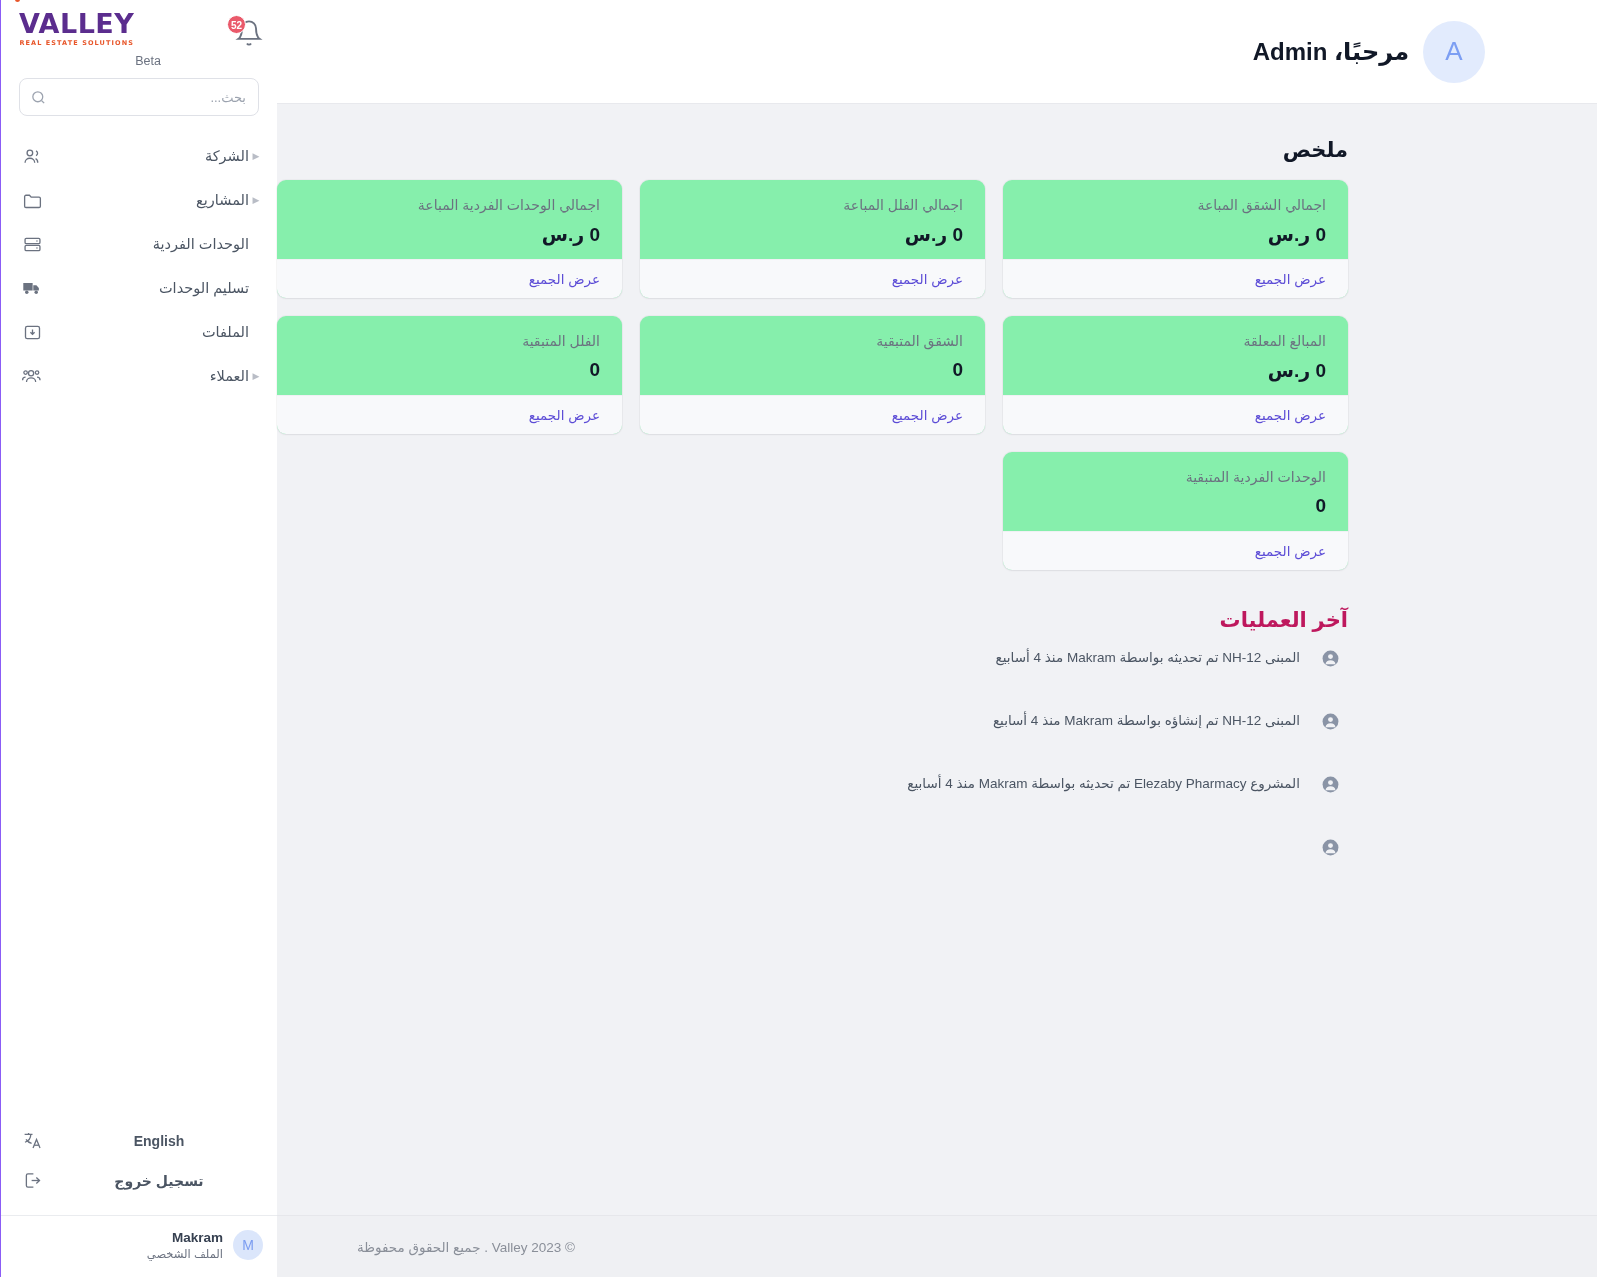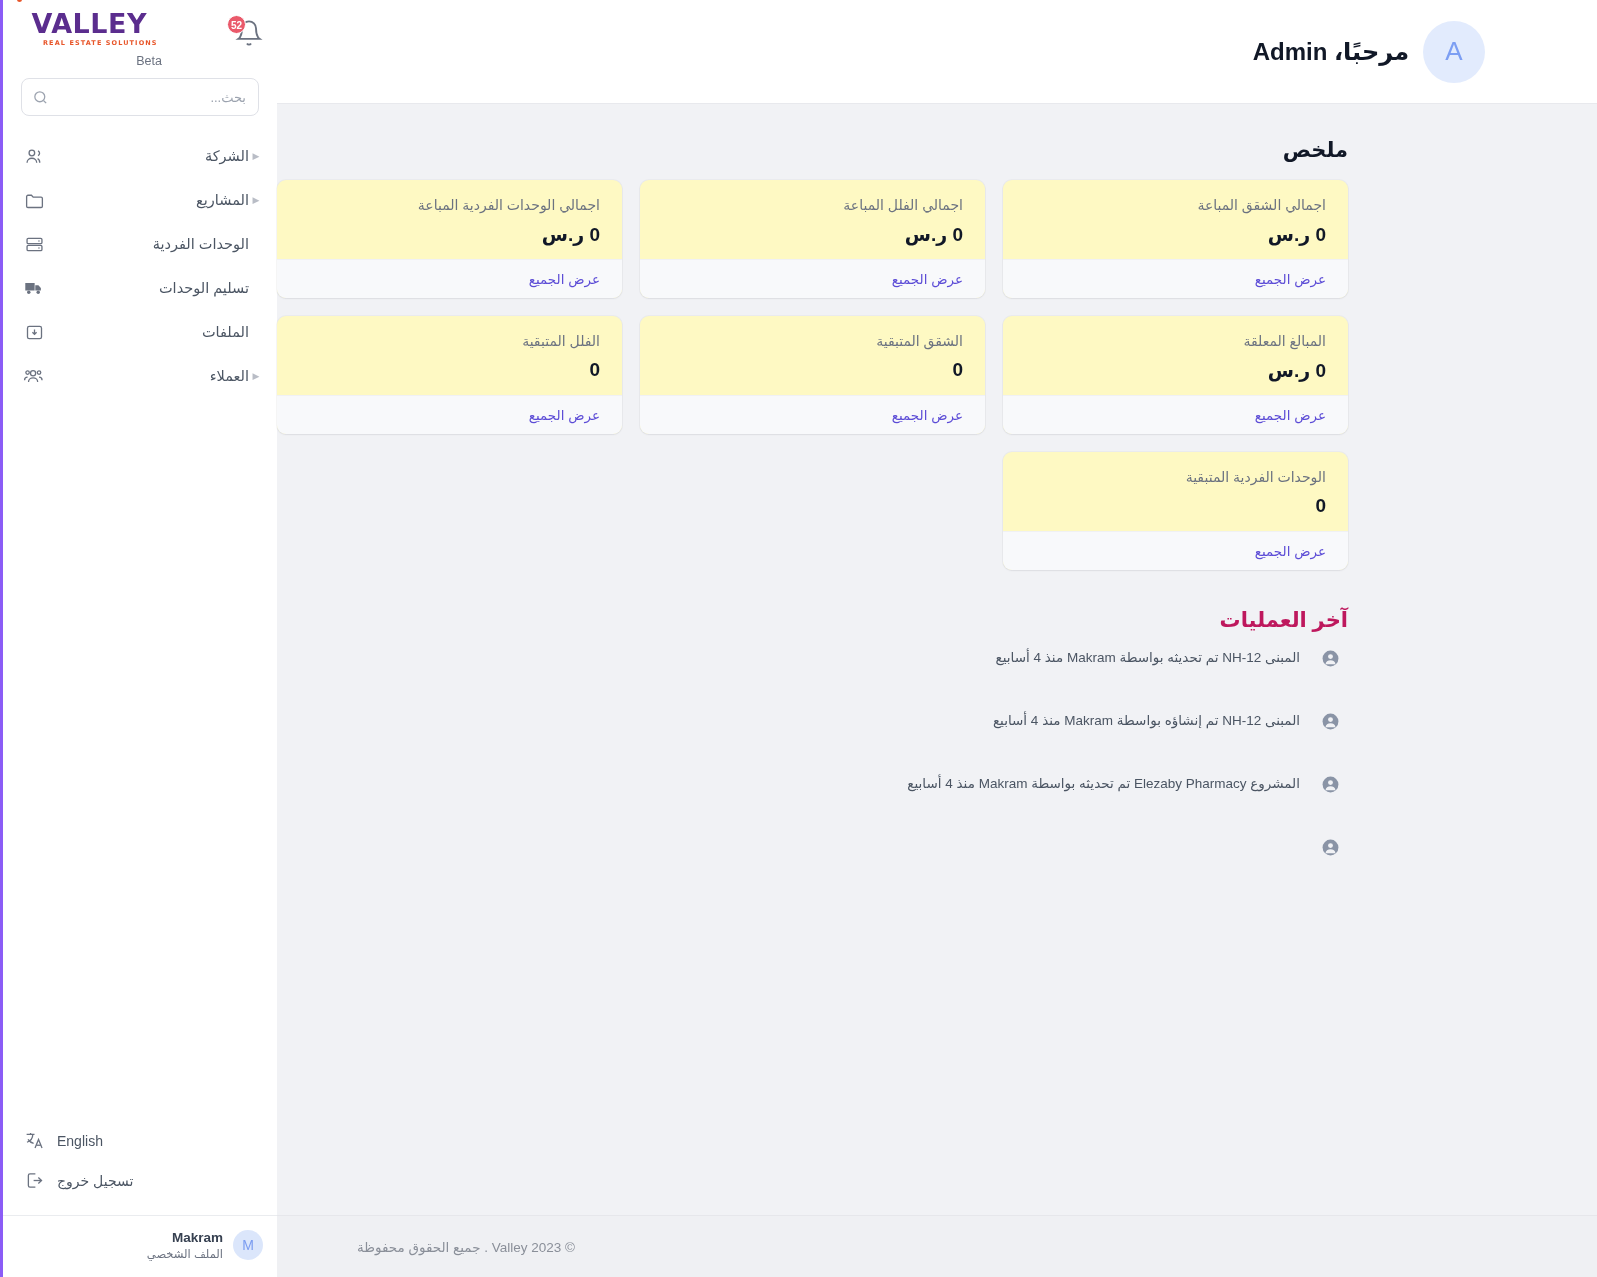--- a/index.html
+++ b/index.html
@@ -9,21 +9,21 @@
     font-family: "Liberation Sans", "DejaVu Sans", sans-serif;
     background: #f1f2f5;
     overflow: hidden;
   }
   .app { position: relative; width: 1597px; height: 1277px; display: flex; flex-direction: row-reverse; }
 
   
   .sidebar {
     width: 277px; height: 1277px;
     background: #ffffff;
-    border-left: 3px solid #8b5cf6;
+    border-left: 1px solid #8b5cf6;
     display: flex; flex-direction: column;
     flex: 0 0 277px;
     position: relative;
   }
   .sidebar-top { padding: 0 0 0 0; }
   .brand-row {
     display: flex; flex-direction: row-reverse; align-items: flex-start;
     justify-content: space-between;
     padding: 10px 14px 0 18px;
     height: 52px;
@@ -32,21 +32,20 @@
   .logo-word {
     font-family: "DejaVu Sans", sans-serif;
     font-weight: bold; font-size: 27px; letter-spacing: 0.5px;
     color: #5b2d8e; line-height: 1; position: relative;
   }
   .logo-dot { position: absolute; top: -3px; left: 14px; width: 5px; height: 5px; border-radius: 50%; background: #e8562a; }
   .logo-sub {
     font-family: "DejaVu Sans", sans-serif;
     font-size: 6.5px; letter-spacing: 1.1px; color: #e8562a; font-weight: bold;
     margin-top: 2px;
-    margin-left: 22px;
   }
   .bell-wrap { position: relative; width: 34px; height: 34px; margin-top: 9px; }
   .bell-badge {
     position: absolute; top: -4px; left: -2px;
     background: #ea5a6b; color: #fff;
     font-size: 10px; font-weight: bold;
     min-width: 19px; height: 19px; line-height: 19px; text-align: center;
     border-radius: 50%; z-index: 3;
     border: 1.5px solid #fff;
   }
@@ -77,21 +76,21 @@
   .nav-caret.empty { visibility: hidden; }
   .nav-label { flex: 1; text-align: right; font-size: 14.5px; color: #4b5563; padding-left: 8px; }
   .nav-icon { width: 26px; display: flex; align-items: center; justify-content: center; color: #6b7280; }
 
   .sidebar-spacer { flex: 1; }
   .sidebar-actions { padding: 0 14px 14px 18px; }
   .action-item {
     display: flex; flex-direction: row; align-items: center;
     height: 40px; cursor: pointer;
   }
-  .action-label { flex: 1; text-align: left; font-size: 14px; color: #4b5563; padding-left: 10px; }
+  .action-label { flex: 1; text-align: center; font-size: 14px; color: #4b5563; padding-left: 10px; font-weight: bold; }
   .action-icon { width: 26px; display: flex; align-items: center; justify-content: center; color: #6b7280; }
 
   .profile-row {
     border-top: 1px solid #eaecef;
     display: flex; flex-direction: row; align-items: center;
     padding: 14px 14px 16px 18px; gap: 10px;
     cursor: pointer;
   }
   .profile-avatar {
     width: 30px; height: 30px; border-radius: 50%;
@@ -132,21 +131,21 @@
   .cards-grid {
     display: grid;
     grid-template-columns: repeat(3, 345px);
     gap: 18px 18px;
     justify-content: start;
     direction: rtl;
     margin: 0 0 0 0;
     padding-right: 405px;
   }
   .card {
-    background: #fef9c3; border-radius: 9px;
+    background: #86efac; border-radius: 9px;
     box-shadow: 0 1px 2px rgba(16,24,40,0.06), 0 0 0 1px rgba(16,24,40,0.03);
     overflow: hidden; display: flex; flex-direction: column;
     height: 118px;
   }
   .card-body { flex: 1; padding: 16px 22px 10px 22px; text-align: right; }
   .card-title { font-size: 14px; color: #6b7280; line-height: 1.4; }
   .card-value { font-size: 19px; font-weight: bold; color: #111827; margin-top: 7px; }
   .card-footer {
     background: #f8f9fb; border-top: 1px solid #f0f1f4;
     padding: 10px 22px; text-align: right;

